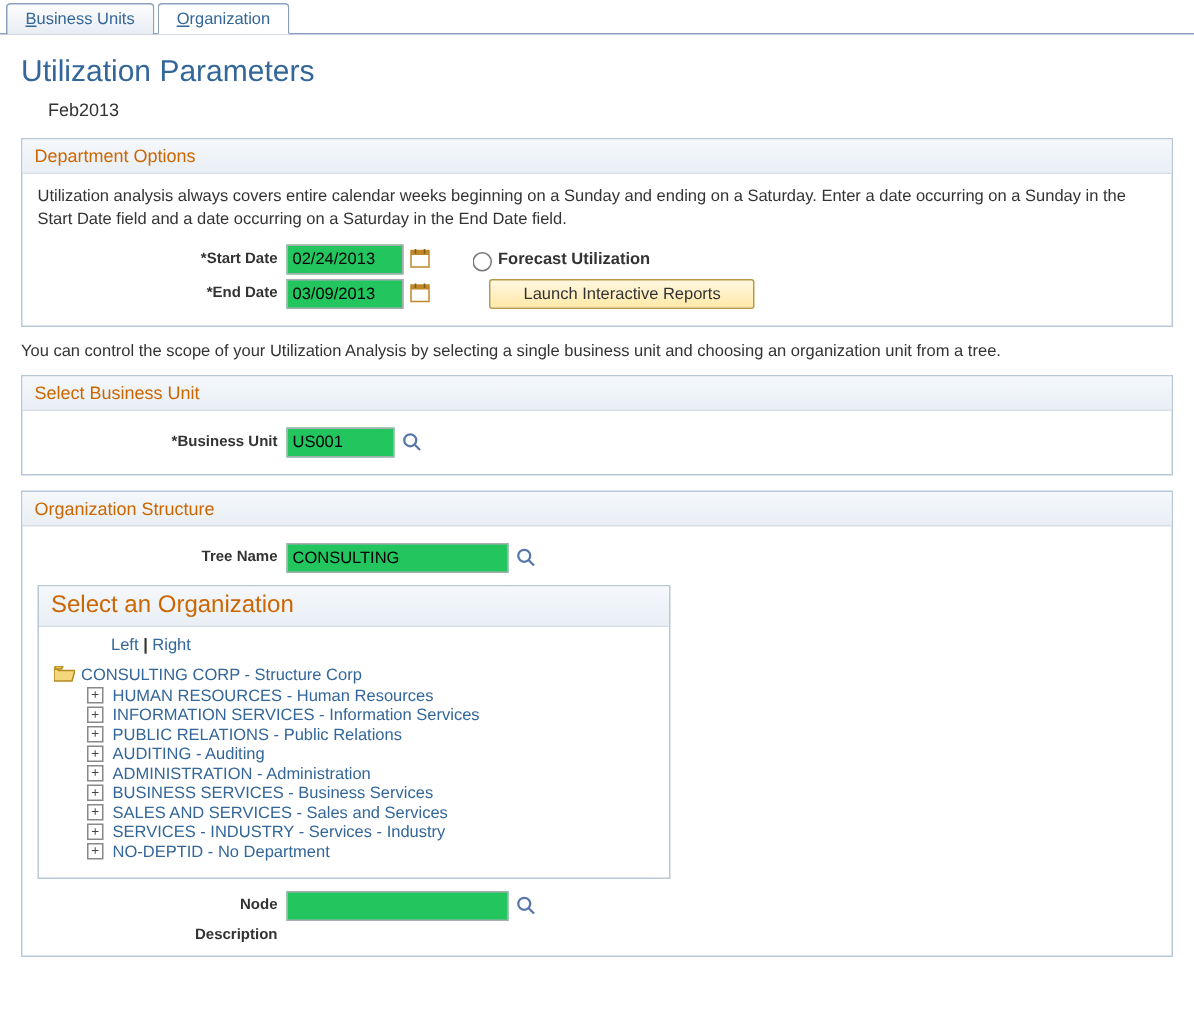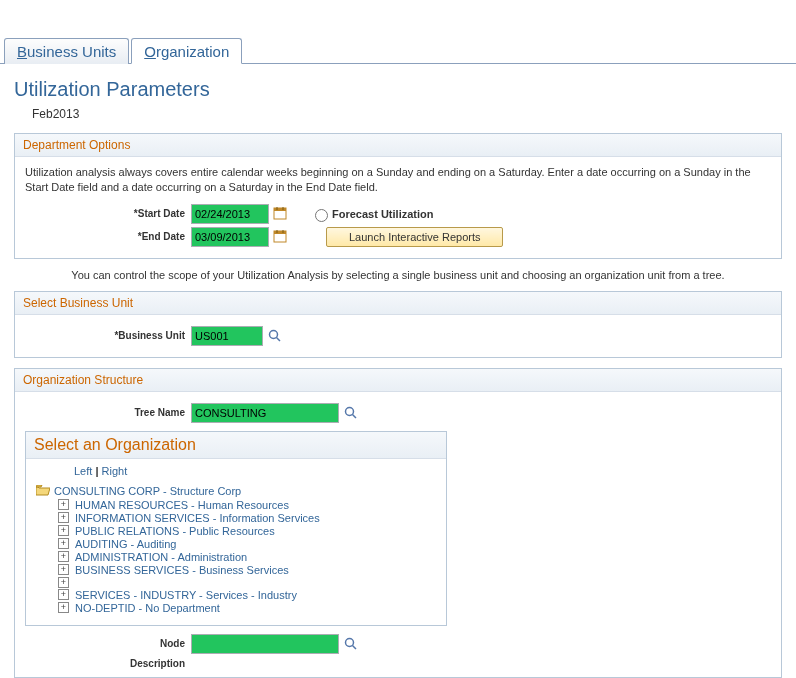--- a/index.html
+++ b/index.html
@@ -22,23 +22,22 @@
   }
   .tab {
     padding: 4px 12px 3px 12px;
     border: 1px solid #8ba0bc;
     border-bottom: none;
     margin-right: 2px;
     margin-bottom: -1px;
     border-radius: 3px 3px 0 0;
     color: #336699;
     cursor: pointer;
-    font-size: 15px;
+    font-size: 11px;
     background: linear-gradient(#fdfdfd, #e8edf3);
-    margin-top: 36px;
   }
   .tab.active {
     background: #fff;
     border-bottom: 1px solid #fff;
     font-weight: normal;
   }
   .tab .underline {
     text-decoration: underline;
   }
   h1.page-title {
@@ -122,21 +121,20 @@
     background: linear-gradient(#fff7df, #ffe9a8);
     color: #333;
     font-size: 11px;
     cursor: pointer;
     border-radius: 2px;
   }
   .scope-text {
     margin: 6px 14px 10px 14px;
     font-size: 11px;
     color:#333;
-    text-align:center;
   }
   .inner-box {
     border: 1px solid #b8c8d8;
     margin: 8px 0 8px 0;
     width: 420px;
   }
   .inner-header {
     background: linear-gradient(#f5f8fb, #e9eff5);
     border-bottom: 1px solid #d6dee8;
     padding: 4px 8px;
@@ -279,36 +277,37 @@
                 <div class="node-row">
                   <span class="expander">+</span>
                   <a class="node-label">HUMAN RESOURCES - Human Resources</a>
                 </div>
                 <div class="node-row">
                   <span class="expander">+</span>
                   <a class="node-label">INFORMATION SERVICES - Information Services</a>
                 </div>
                 <div class="node-row">
                   <span class="expander">+</span>
-                  <a class="node-label">PUBLIC RELATIONS - Public Resources</a>
+                  <a class="node-label">PUBLIC RELATIONS - Public Relations</a>
                 </div>
                 <div class="node-row">
                   <span class="expander">+</span>
                   <a class="node-label">AUDITING - Auditing</a>
                 </div>
                 <div class="node-row">
                   <span class="expander">+</span>
                   <a class="node-label">ADMINISTRATION - Administration</a>
                 </div>
                 <div class="node-row">
                   <span class="expander">+</span>
                   <a class="node-label">BUSINESS SERVICES - Business Services</a>
                 </div>
                 <div class="node-row">
                   <span class="expander">+</span>
+                  <a class="node-label">SALES AND SERVICES - Sales and Services</a>
                 </div>
                 <div class="node-row">
                   <span class="expander">+</span>
                   <a class="node-label">SERVICES - INDUSTRY - Services - Industry</a>
                 </div>
                 <div class="node-row">
                   <span class="expander">+</span>
                   <a class="node-label">NO-DEPTID - No Department</a>
                 </div>
               </div>

